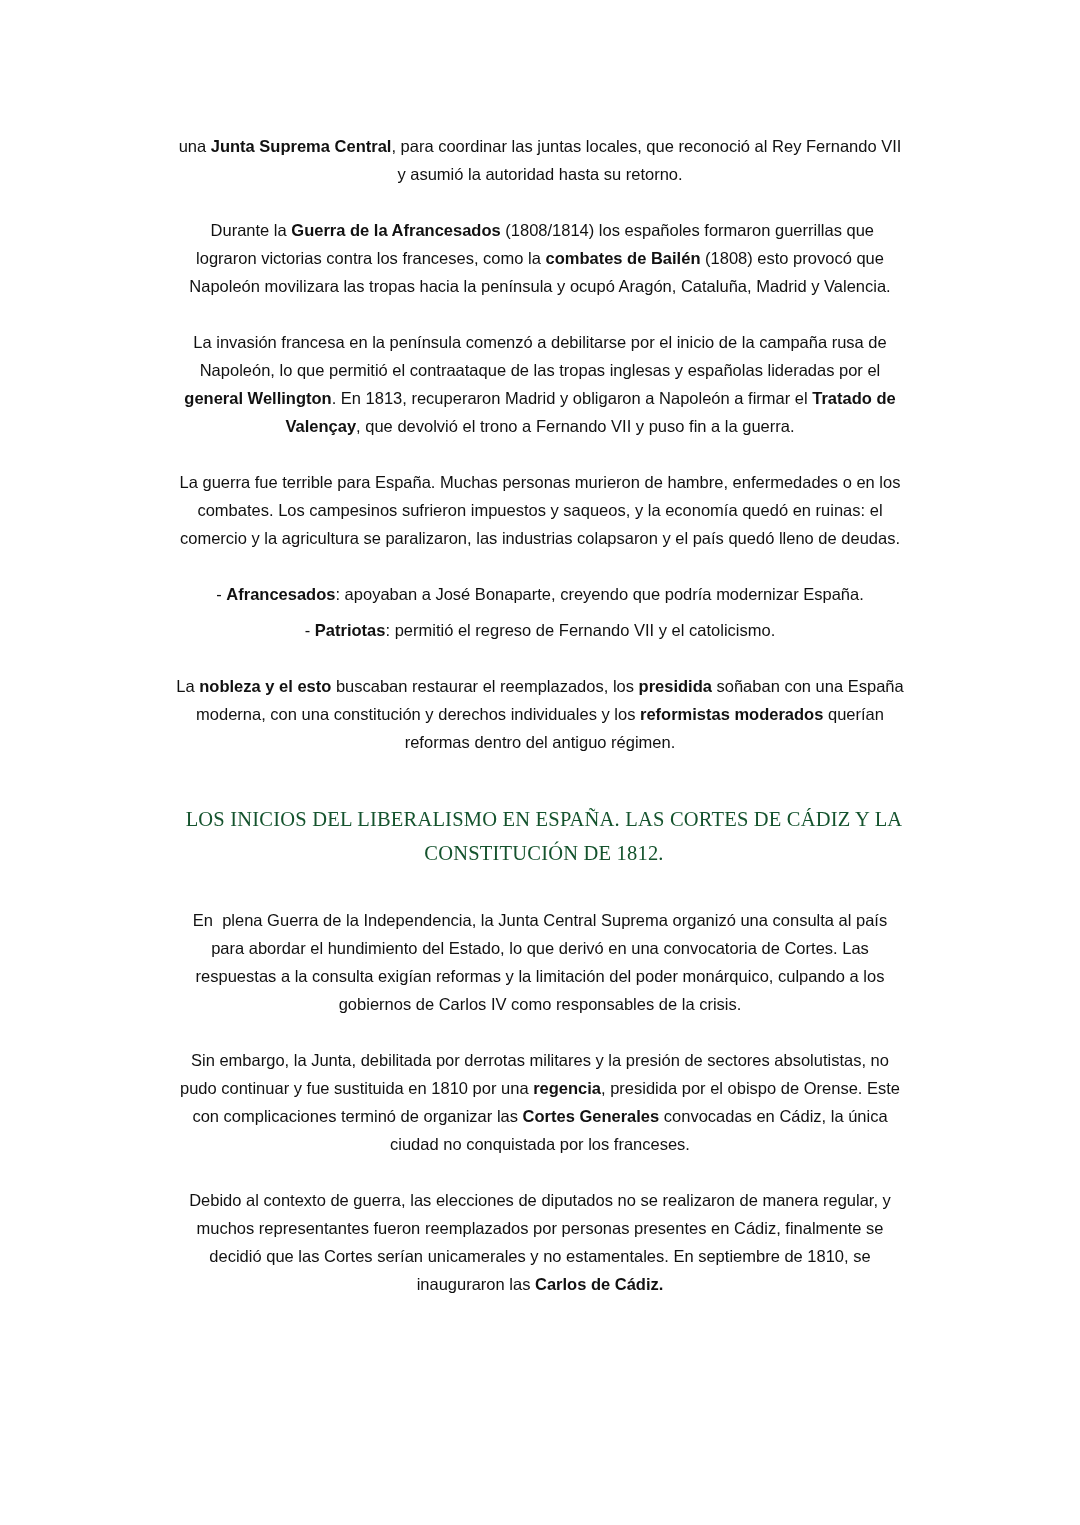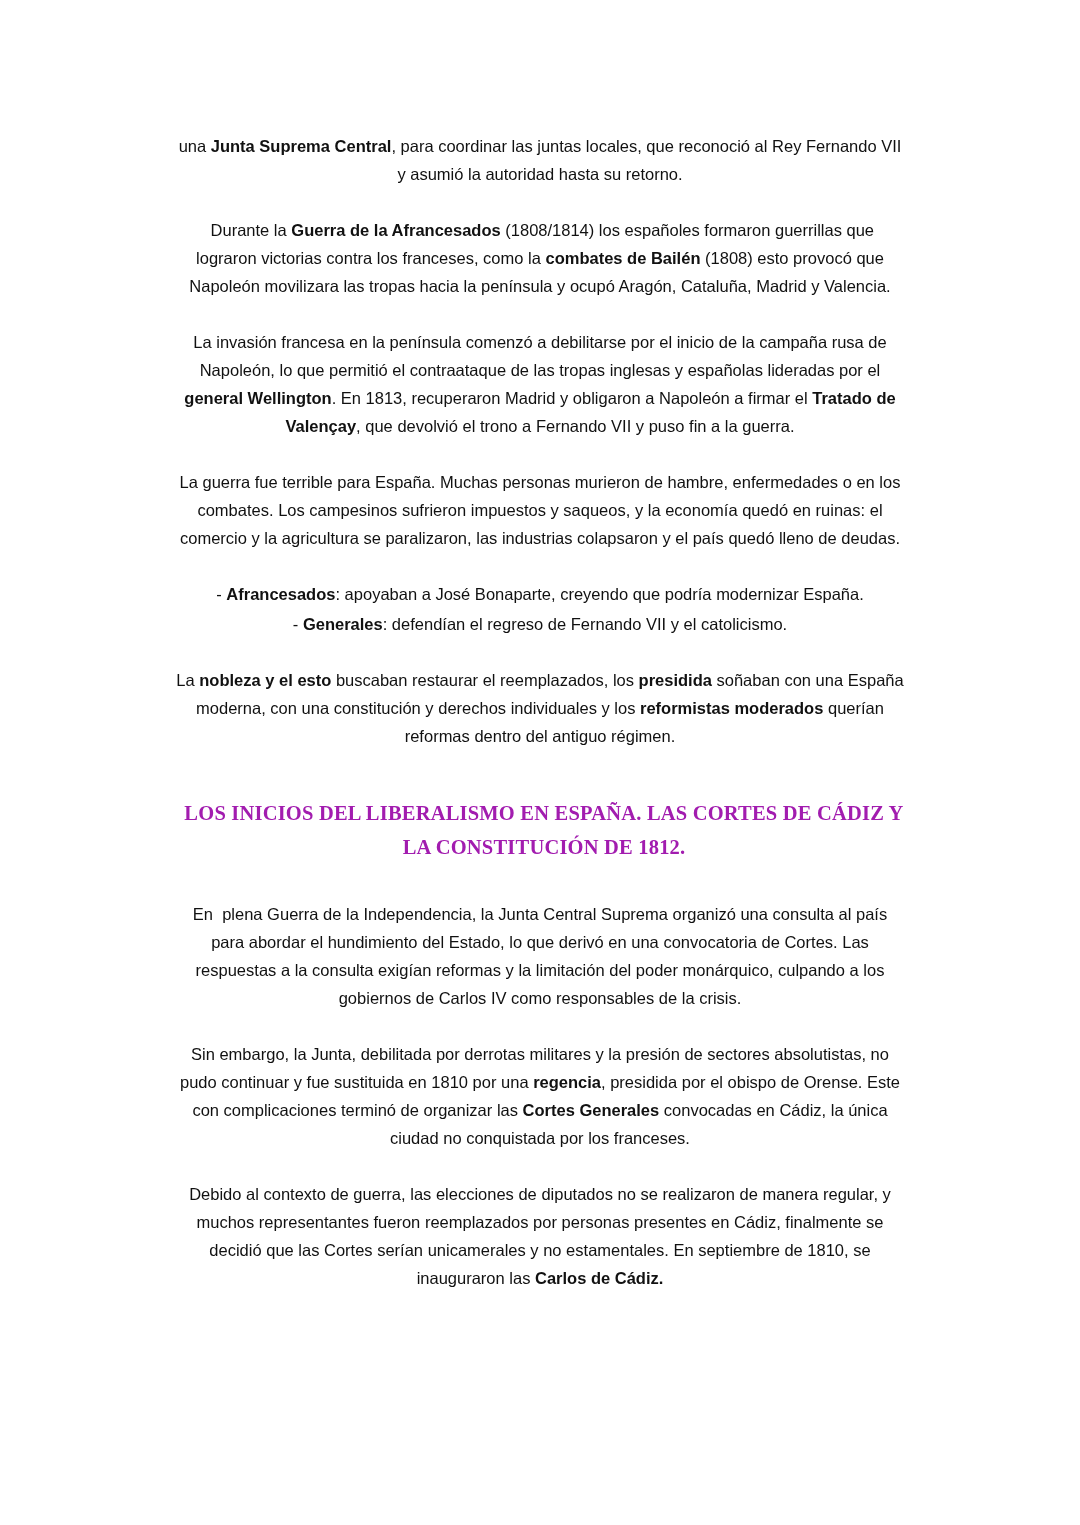--- a/index.html
+++ b/index.html
@@ -19,43 +19,43 @@
     color: #111111;
     font-size: 16.5px;
     line-height: 28px;
     text-align: center;
   }
   .para {
     margin: 0 0 28px 0;
     white-space: pre-wrap;
   }
   .para.tight {
-    margin-bottom: 2px;
+    margin-bottom: 8px;
   }
   .para strong {
     font-weight: 700;
   }
   .section-heading {
     font-family: "Liberation Serif", "DejaVu Serif", serif;
-    color: #a21caf;
+    color: #14532d;
     font-size: 20.5px;
     line-height: 34px;
-    font-weight: 700;
+    font-weight: 400;
     margin: 46px 0 36px 8px;
     letter-spacing: 0.2px;
   }
 </style>
 </head>
 <body>
 
 <main class="page">
   <p class="para"><span>una </span><strong>Junta Suprema Central</strong><span>, para coordinar las juntas locales, que reconoció al Rey Fernando VII y asumió la autoridad hasta su retorno.</span></p>
   <p class="para"><span> Durante la </span><strong>Guerra de la Afrancesados</strong><span> (1808/1814) los españoles formaron guerrillas que lograron victorias contra los franceses, como la </span><strong>combates de Bailén</strong><span> (1808) esto provocó que Napoleón movilizara las tropas hacia la península y ocupó Aragón, Cataluña, Madrid y Valencia.</span></p>
   <p class="para"><span>La invasión francesa en la península comenzó a debilitarse por el inicio de la campaña rusa de Napoleón, lo que permitió el contraataque de las tropas inglesas y españolas lideradas por el </span><strong>general Wellington</strong><span>. En 1813, recuperaron Madrid y obligaron a Napoleón a firmar el </span><strong>Tratado de Valençay</strong><span>, que devolvió el trono a Fernando VII y puso fin a la guerra.</span></p>
   <p class="para"><span>La guerra fue terrible para España. Muchas personas murieron de hambre, enfermedades o en los combates. Los campesinos sufrieron impuestos y saqueos, y la economía quedó en ruinas: el comercio y la agricultura se paralizaron, las industrias colapsaron y el país quedó lleno de deudas.</span></p>
   <p class="para tight"><span>- </span><strong>Afrancesados</strong><span>: apoyaban a José Bonaparte, creyendo que podría modernizar España.</span></p>
-  <p class="para"><span>- </span><strong>Generales</strong><span>: defendían el regreso de Fernando VII y el catolicismo.</span></p>
+  <p class="para"><span>- </span><strong>Patriotas</strong><span>: permitió el regreso de Fernando VII y el catolicismo.</span></p>
   <p class="para"><span>La </span><strong>nobleza y el esto</strong><span> buscaban restaurar el reemplazados, los </span><strong>presidida</strong><span> soñaban con una España moderna, con una constitución y derechos individuales y los </span><strong>reformistas moderados</strong><span> querían reformas dentro del antiguo régimen.</span></p>
   <h2 class="section-heading">LOS INICIOS DEL LIBERALISMO EN ESPAÑA. LAS CORTES DE CÁDIZ Y LA CONSTITUCIÓN DE 1812.</h2>
   <p class="para"><span>En  plena Guerra de la Independencia, la Junta Central Suprema organizó una consulta al país para abordar el hundimiento del Estado, lo que derivó en una convocatoria de Cortes. Las respuestas a la consulta exigían reformas y la limitación del poder monárquico, culpando a los gobiernos de Carlos IV como responsables de la crisis.</span></p>
   <p class="para"><span>Sin embargo, la Junta, debilitada por derrotas militares y la presión de sectores absolutistas, no pudo continuar y fue sustituida en 1810 por una </span><strong>regencia</strong><span>, presidida por el obispo de Orense. Este con complicaciones terminó de organizar las </span><strong>Cortes Generales</strong><span> convocadas en Cádiz, la única ciudad no conquistada por los franceses.</span></p>
   <p class="para"><span>Debido al contexto de guerra, las elecciones de diputados no se realizaron de manera regular, y muchos representantes fueron reemplazados por personas presentes en Cádiz, finalmente se decidió que las Cortes serían unicamerales y no estamentales. En septiembre de 1810, se inauguraron las </span><strong>Carlos de Cádiz.</strong></p>
 </main>
 
 </body></html>

